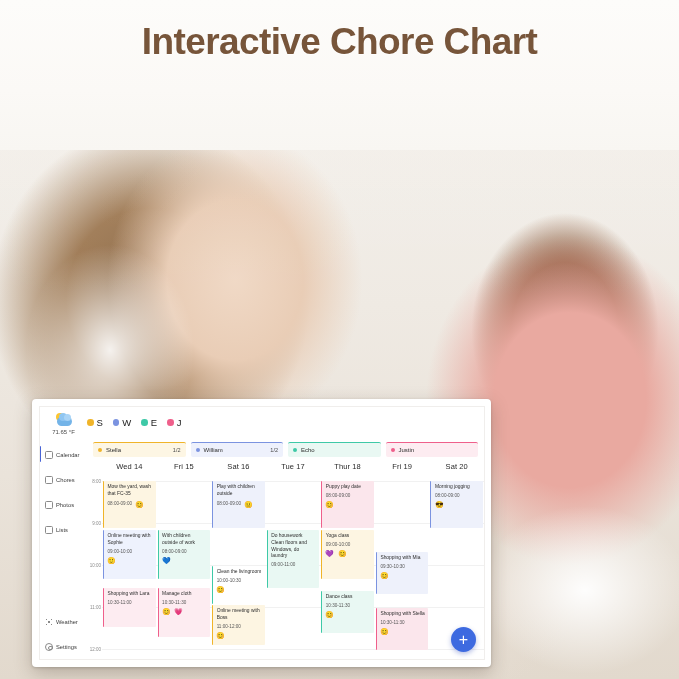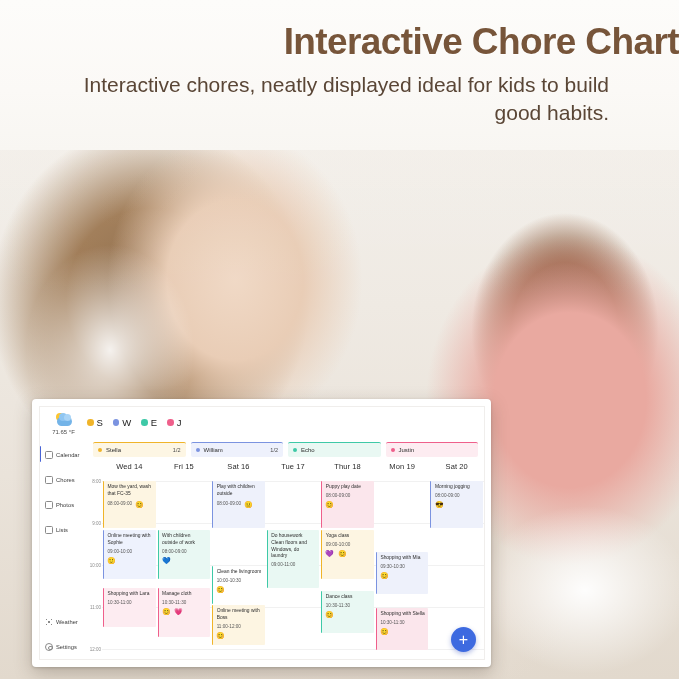--- a/index.html
+++ b/index.html
@@ -7,21 +7,21 @@
   body {
     font-family: "Liberation Sans", sans-serif;
     background: #fbfaf8;
     position: relative;
   }
 
   
   .hero {
     position: absolute; top: 0; left: 0; width: 679px; height: 150px;
     background: linear-gradient(180deg,#fdfcfa 0%,#fbf9f6 60%,#f8f6f2 100%);
-    z-index: 6; text-align: right; padding-top: 22px;
+    z-index: 6; text-align: center; padding-top: 22px;
   }
   .hero-title {
     font-size: 37px; font-weight: bold; color: #77553a;
     letter-spacing: -0.6px; line-height: 1.1;
     text-shadow: 0 1px 0 rgba(255,255,255,.7);
   }
   .hero-sub {
     font-size: 21px; color: #5a4636; line-height: 1.35;
     margin-top: 8px; padding: 0 70px;
   }
@@ -177,21 +177,20 @@
 </style>
 </head>
 <body>
 
 <div class="photo">
   <div class="photo-veil"></div>
 </div>
 
 <div class="hero">
   <div class="hero-title">Interactive Chore Chart</div>
-  <div class="hero-sub">Interactive chores, neatly displayed ideal for kids to build good habits.</div>
 </div>
 
 <div class="tablet">
 <div class="tablet-screen">
 
   <div class="topbar">
     <div class="weather-cell">
       <div class="wx-icon">
         <div class="wx-sun"></div>
             <div class="wx-cloud"></div>
@@ -274,21 +273,21 @@
             </div>
           </div>
 
       <div class="cal">
         <div class="cal-head">
               <div>Wed 14</div>
               <div>Fri 15</div>
               <div>Sat 16</div>
               <div>Tue 17</div>
               <div>Thur 18</div>
-              <div>Mon 19</div>
+              <div>Fri 19</div>
               <div>Sat 20</div>
             </div>
         <div class="cal-grid">
           <div class="times">
                 <div class="time-lab" style="top: 4px;">8:00</div>
                 <div class="time-lab" style="top: 46px;">9:00</div>
                 <div class="time-lab" style="top: 88px;">10:00</div>
                 <div class="time-lab" style="top: 130px;">11:00</div>
                 <div class="time-lab" style="top: 172px;">12:00</div>
               </div>

